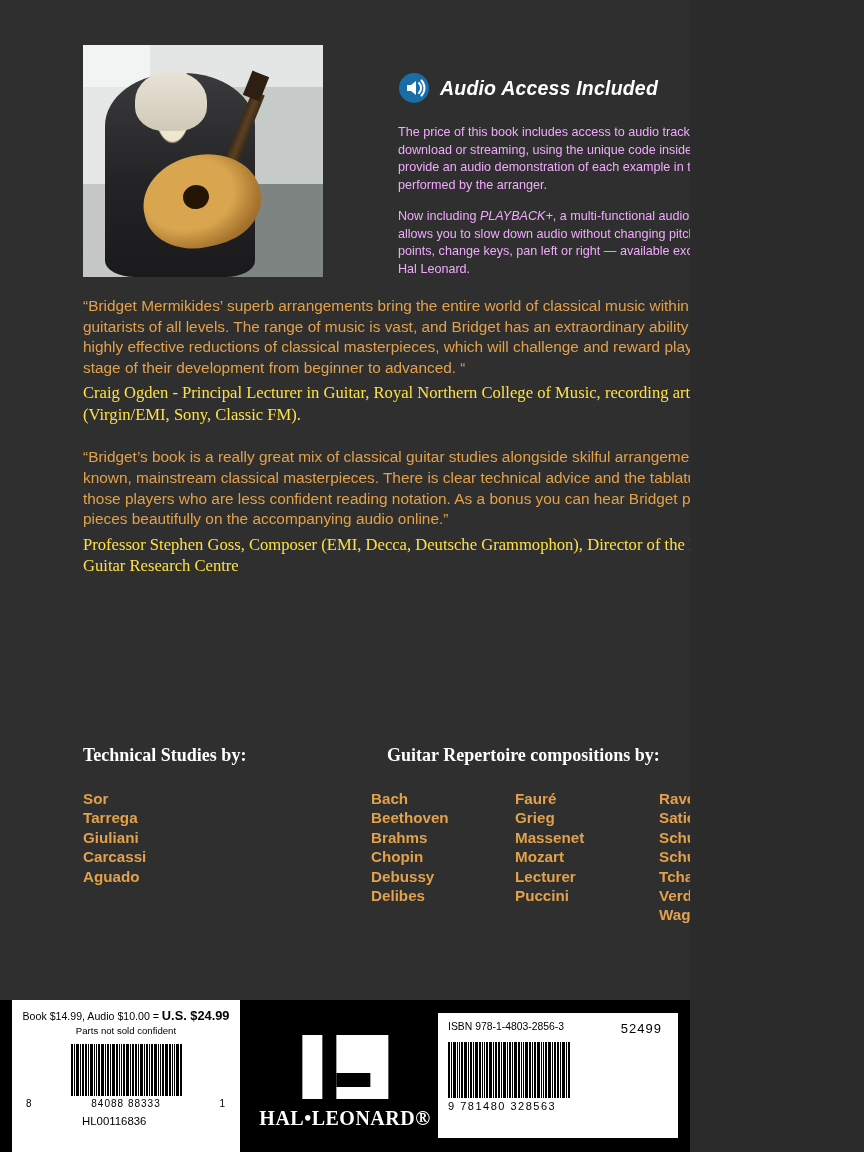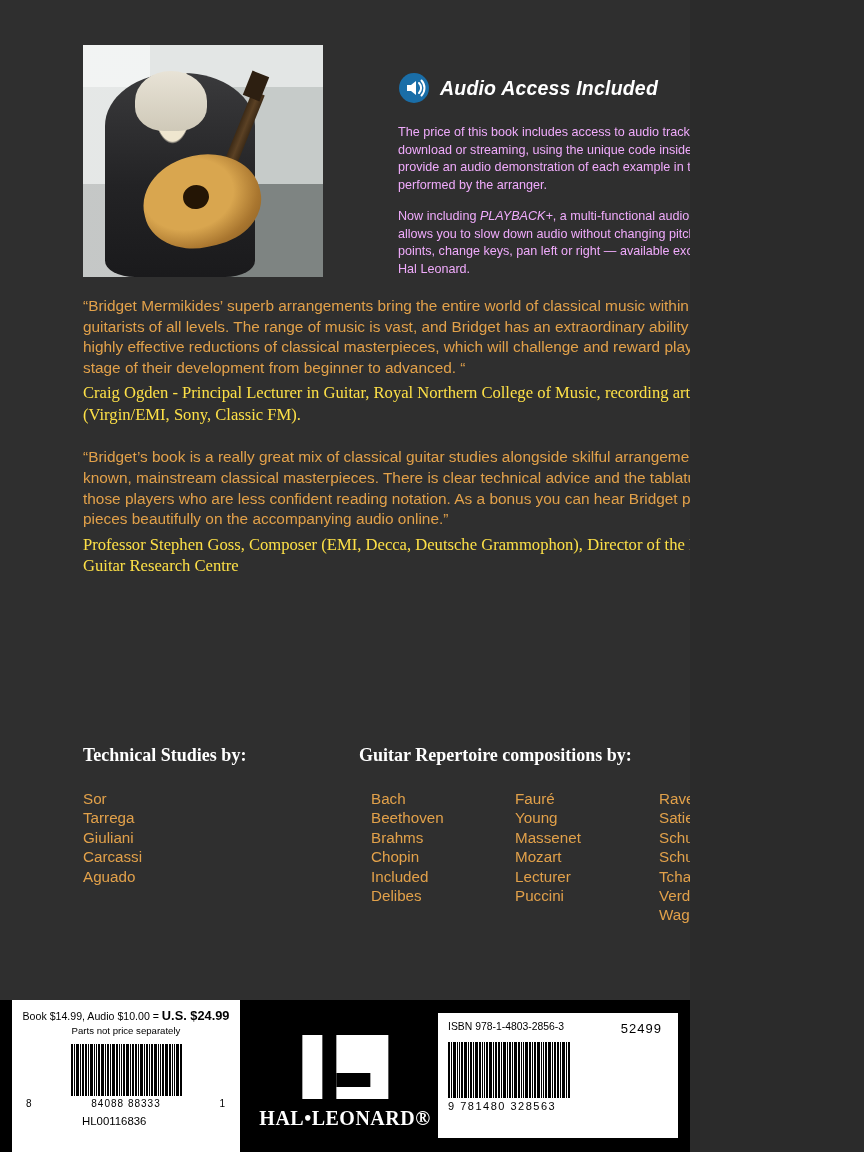--- a/index.html
+++ b/index.html
@@ -142,31 +142,32 @@
     width: 700px;
   }
   .list-heading {
     color: #ffffff;
     font-family: "Liberation Serif", serif;
     font-size: 18px;
     font-weight: bold;
   }
   .head-row { position: relative; height: 44px; }
   .head-tech { position: absolute; left: 0; top: 0; }
-  .head-rep { position: absolute; left: 276px; top: 0; }
+  .head-rep { position: absolute; left: 304px; top: 0; }
   .cols { position: relative; }
   .col {
     position: absolute;
     top: 0;
   }
   .col li {
     list-style: none;
     color: #e2a14a;
     font-size: 15.2px;
     line-height: 19.4px;
+    font-weight: bold;
   }
   .col-0 { left: 0; }
   .col-1 { left: 288px; }
   .col-2 { left: 432px; }
   .col-3 { left: 576px; }
 
   
   .bottom {
     position: absolute;
     left: 0; bottom: 0;
@@ -327,26 +328,26 @@
         <li>Tarrega</li>
         <li>Giuliani</li>
         <li>Carcassi</li>
         <li>Aguado</li>
       </ul>
       <ul class="col col-1">
         <li>Bach</li>
         <li>Beethoven</li>
         <li>Brahms</li>
         <li>Chopin</li>
-        <li>Included</li>
+        <li>Debussy</li>
         <li>Delibes</li>
       </ul>
       <ul class="col col-2">
         <li>Fauré</li>
-        <li>Young</li>
+        <li>Grieg</li>
         <li>Massenet</li>
         <li>Mozart</li>
         <li>Lecturer</li>
         <li>Puccini</li>
       </ul>
       <ul class="col col-3">
         <li>Ravel</li>
         <li>Satie</li>
         <li>Schubert</li>
         <li>Schumann</li>
@@ -354,21 +355,21 @@
         <li>Verdi</li>
         <li>Wagner</li>
       </ul>
     </div>
   </div>
 
   <div class="bottom"></div>
 
   <div class="price-box">
     <div class="price-line"><span>Book $14.99, Audio $10.00 = </span><b>U.S. $24.99</b></div>
-    <div class="price-sub">Parts not price separately</div>
+    <div class="price-sub">Parts not sold confident</div>
     <div class="barcode">
       <i style="width:2px"></i>
         <i style="width:1px"></i>
         <i style="width:3px"></i>
         <i style="width:1px"></i>
         <i style="width:2px"></i>
         <i style="width:2px"></i>
         <i style="width:1px"></i>
         <i style="width:3px"></i>
         <i style="width:1px"></i>

